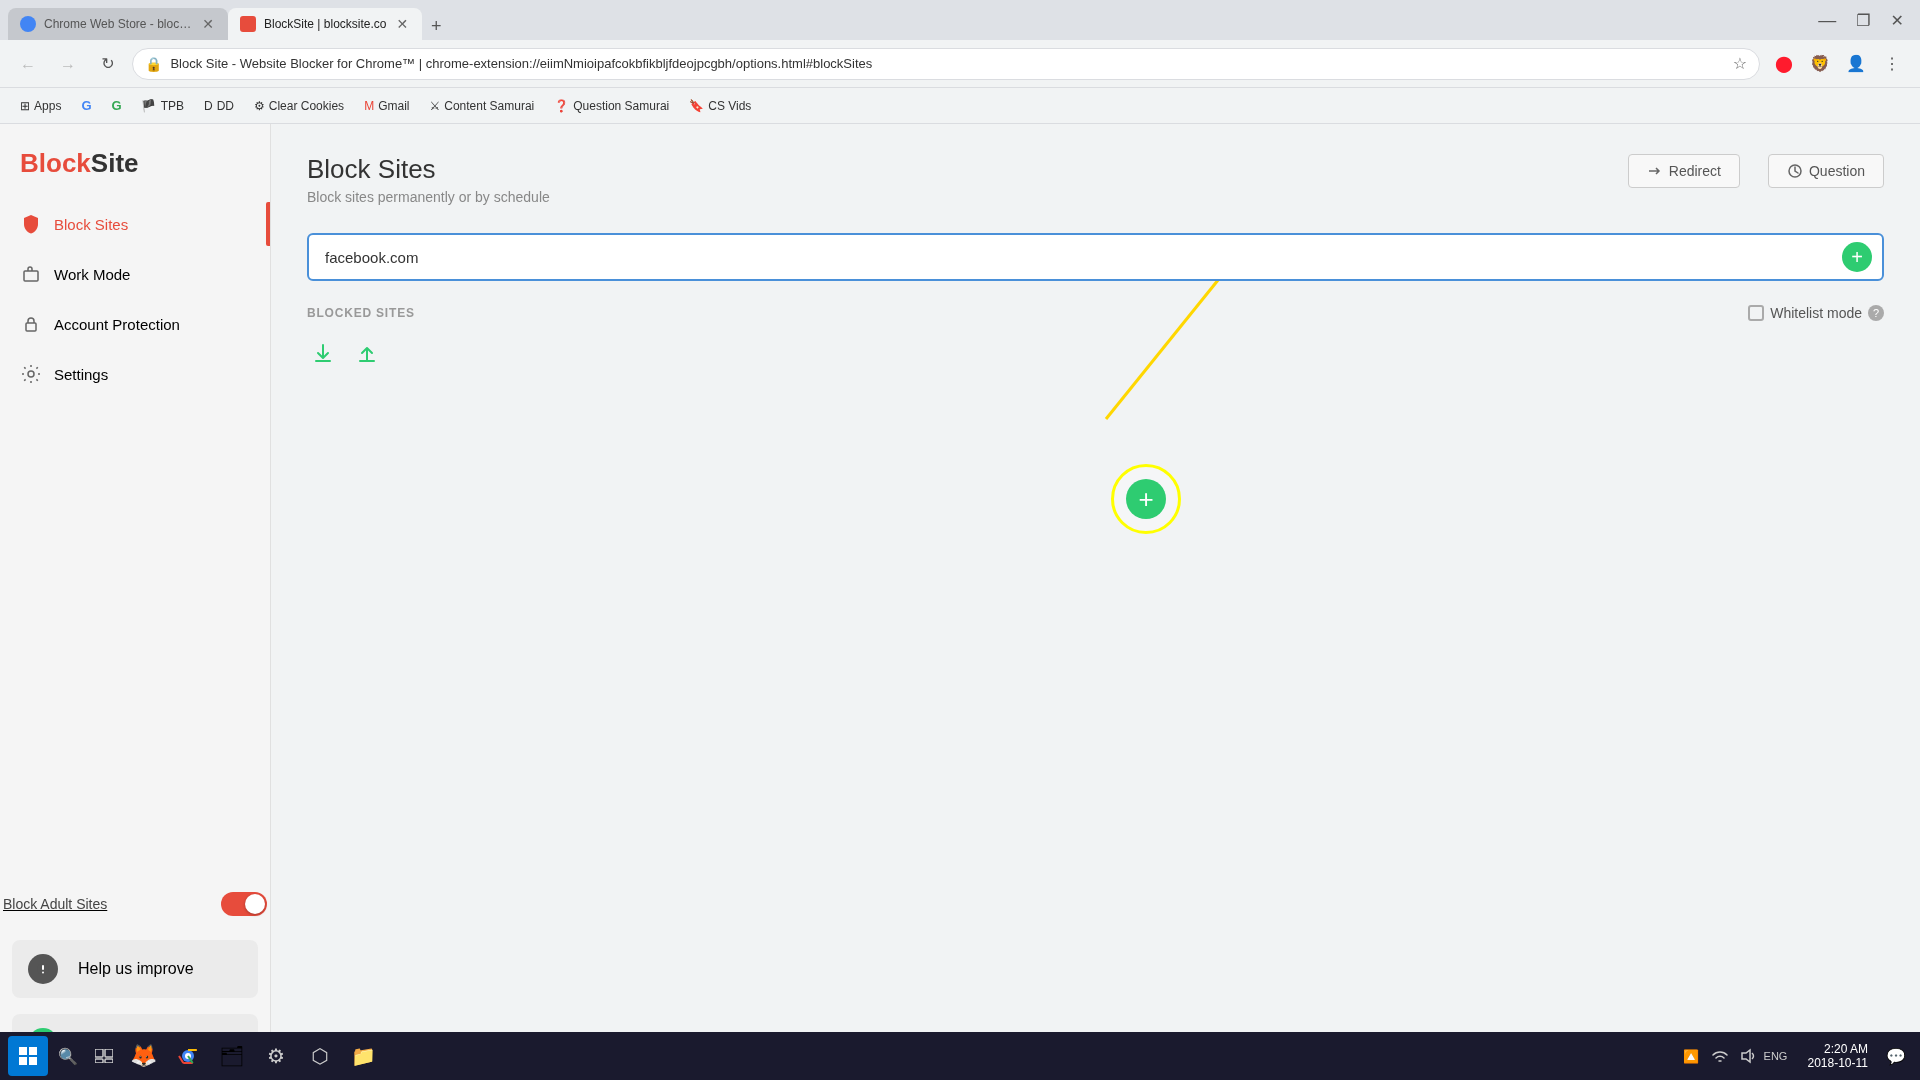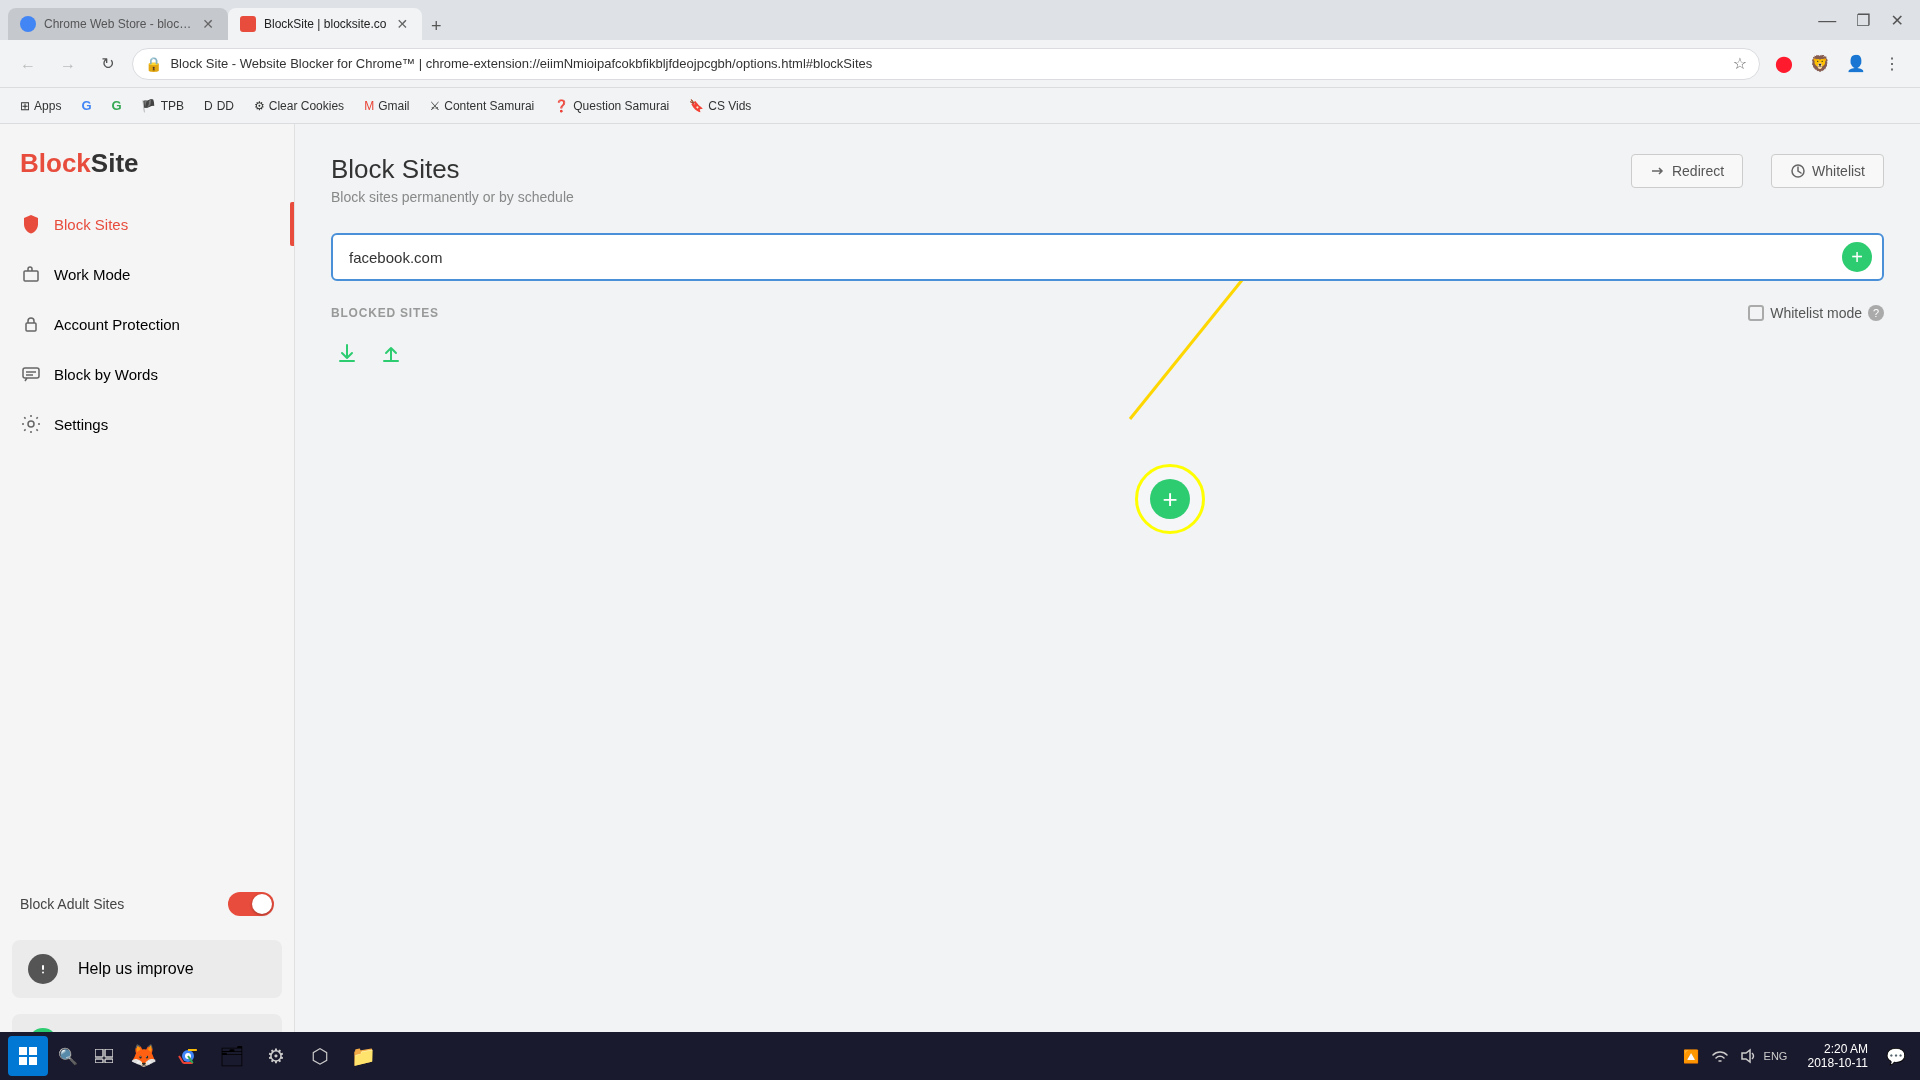--- a/index.html
+++ b/index.html
@@ -39,31 +39,31 @@
     .brave-icon { color: #fb542b; }
 
     
     .bookmarks-bar { height: 36px; background: #f1f3f4; display: flex; align-items: center; padding: 0 12px; gap: 4px; border-bottom: 1px solid #dadce0; }
     .bookmark-item { display: flex; align-items: center; gap: 4px; padding: 4px 8px; border-radius: 4px; font-size: 12px; color: #333; cursor: pointer; white-space: nowrap; }
 
     
     .content-area { flex: 1; display: flex; background: #f1f3f4; }
 
     
-    .sidebar { width: 295px; background: #f5f5f5; display: flex; flex-direction: column; border-right: 1px solid #e0e0e0; flex-shrink: 0; }
+    .sidebar { width: 271px; background: #f5f5f5; display: flex; flex-direction: column; border-right: 1px solid #e0e0e0; flex-shrink: 0; }
     .sidebar-logo { padding: 24px 20px 20px; }
     .logo-text { font-size: 26px; font-weight: bold; color: #333; }
     .logo-text span { color: #e74c3c; }
     .sidebar-nav { flex: 1; }
     .nav-item { display: flex; align-items: center; gap: 12px; padding: 14px 20px; cursor: pointer; font-size: 15px; color: #000000; }
     .nav-item.active { color: #e74c3c; font-weight: 500; }
     .nav-item-icon { width: 22px; height: 22px; display: flex; align-items: center; justify-content: center; }
     .active-indicator { width: 4px; height: 44px; background: #e74c3c; position: absolute; right: 0; border-radius: 2px 0 0 2px; }
     .nav-item.active { position: relative; }
-    .sidebar-toggle { padding: 16px 20px; display: flex; align-items: center; justify-content: space-between; }
+    .sidebar-toggle { padding: 16px 3px; display: flex; align-items: center; justify-content: space-between; text-decoration: underline; }
     .toggle-label { font-size: 14px; color: #444; }
     .toggle-switch { width: 46px; height: 24px; background: #e74c3c; border-radius: 12px; position: relative; cursor: pointer; }
     .toggle-knob { width: 20px; height: 20px; background: white; border-radius: 50%; position: absolute; top: 2px; right: 2px; box-shadow: 0 1px 3px rgba(0,0,0,0.3); }
     .sidebar-help { margin: 8px 12px; background: #ebebeb; border-radius: 8px; padding: 14px 16px; display: flex; align-items: center; gap: 20px; cursor: pointer; }
     .help-icon { width: 30px; height: 30px; background: #555; border-radius: 50%; display: flex; align-items: center; justify-content: center; color: white; font-size: 12px; flex-shrink: 0; }
     .sidebar-rate { margin: 8px 12px; background: #ebebeb; border-radius: 8px; padding: 14px 16px; display: flex; align-items: center; gap: 12px; cursor: pointer; }
     .rate-icon { width: 30px; height: 30px; background: #2ecc71; border-radius: 50%; display: flex; align-items: center; justify-content: center; color: white; font-size: 14px; flex-shrink: 0; }
 
     
     .main-panel { flex: 1; padding: 30px 36px; overflow-y: auto; position: relative; }
@@ -228,31 +228,20 @@
         <div class="nav-item">
           <div class="nav-item-icon">
             <svg width="20" height="20" viewBox="0 0 20 20" fill="#666">
               <rect x="5" y="9" width="10" height="8" rx="1" fill="none" stroke="#666" stroke-width="1.5"></rect>
               <path d="M7 9V7a3 3 0 016 0v2" fill="none" stroke="#666" stroke-width="1.5"></path>
             </svg>
           </div>
           <span>Account Protection</span>
         </div>
 
-        <div class="nav-item">
-          <div class="nav-item-icon">
-            <svg width="20" height="20" viewBox="0 0 20 20" fill="none">
-              <rect x="2" y="4" width="16" height="10" rx="2" stroke="#666" stroke-width="1.5"></rect>
-              <path d="M6 14l-2 3 2-3z" stroke="#666" stroke-width="1.5"></path>
-              <line x1="5" y1="8" x2="15" y2="8" stroke="#666" stroke-width="1.5"></line>
-              <line x1="5" y1="11" x2="12" y2="11" stroke="#666" stroke-width="1.5"></line>
-            </svg>
-          </div>
-          <span>Block by Words</span>
-        </div>
 
         <div class="nav-item">
           <div class="nav-item-icon">
             <svg width="20" height="20" viewBox="0 0 20 20" fill="#666">
               <circle cx="10" cy="10" r="3" fill="none" stroke="#666" stroke-width="1.5"></circle>
               <path d="M10 1v2M10 17v2M1 10h2M17 10h2M3.2 3.2l1.4 1.4M15.4 15.4l1.4 1.4M3.2 16.8l1.4-1.4M15.4 4.6l1.4-1.4" stroke="#666" stroke-width="1.5"></path>
             </svg>
           </div>
           <span>Settings</span>
         </div>
@@ -300,21 +289,21 @@
             <svg width="16" height="16" viewBox="0 0 16 16" fill="none">
               <path d="M2 8h10M9 5l3 3-3 3" stroke="#666" stroke-width="1.5"></path>
             </svg>
             <span>Redirect</span>
           </button>
           <button class="header-btn">
             <svg width="16" height="16" viewBox="0 0 16 16" fill="none">
               <circle cx="8" cy="8" r="6" stroke="#666" stroke-width="1.5"></circle>
               <path d="M8 4v4l3 2" stroke="#666" stroke-width="1.5" stroke-linecap="round"></path>
             </svg>
-            <span>Whitelist</span>
+            <span>Question</span>
           </button>
         </div>
       </div>
 
       <div class="input-area">
         <input type="text" class="site-input" value="facebook.com" style="">
         <button class="add-btn">+</button>
       </div>
 
       <div class="blocked-section-header">

